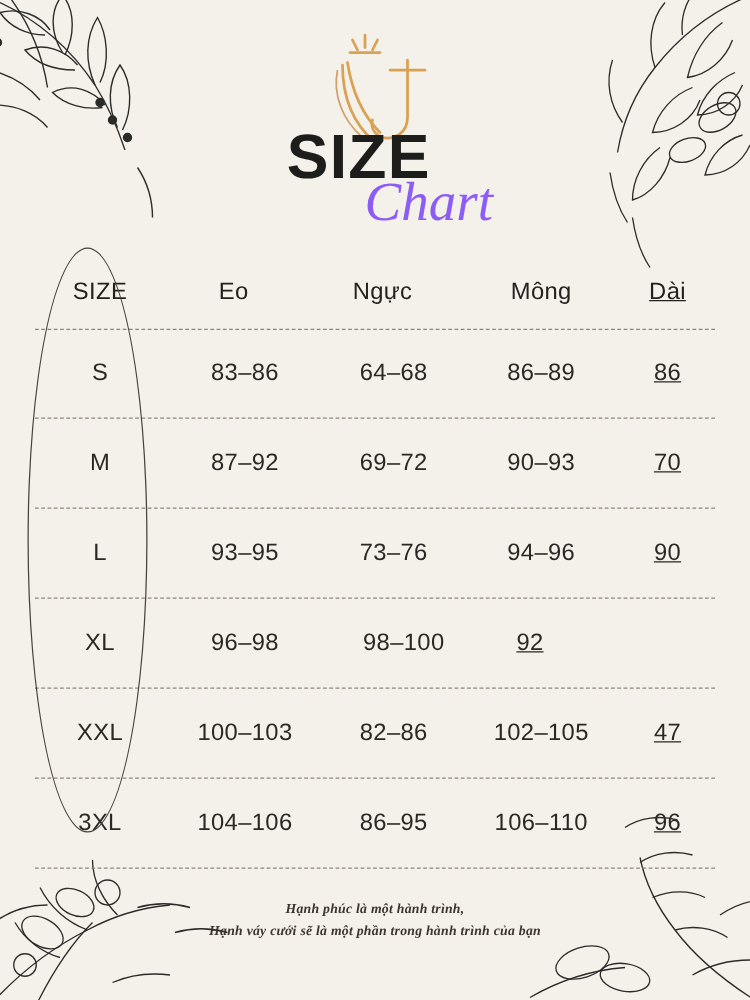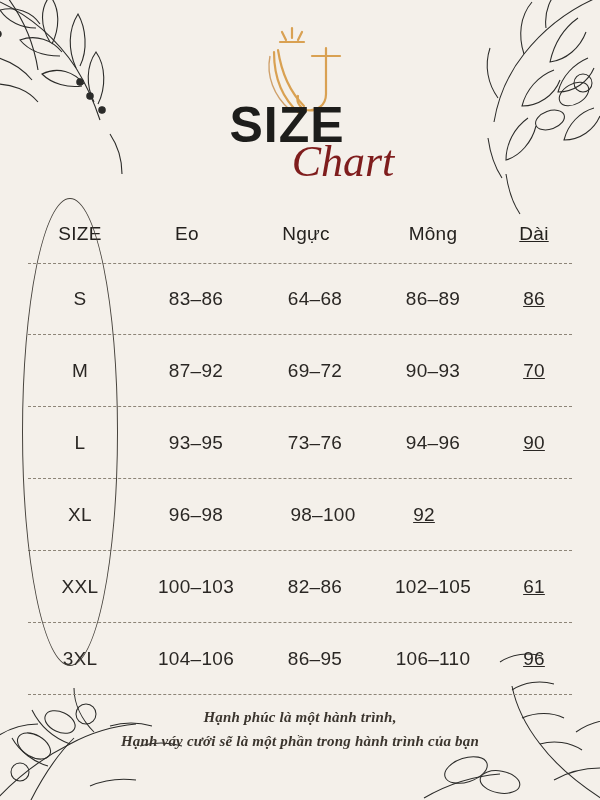--- a/index.html
+++ b/index.html
@@ -55,21 +55,21 @@
     letter-spacing: 1px;
     color: #1d1d1b;
     line-height: 1;
     display: inline-block;
     margin-left: -26px;
   }
   .title-sub {
     font-family: "Liberation Serif", serif;
     font-style: italic;
     font-size: 44px;
-    color: #7f1d1d;
+    color: #8b5cf6;
     line-height: 1;
     margin-top: -10px;
     display: block;
     margin-left: 86px;
   }
 
   
   .table {
     position: absolute;
     top: 205px;
@@ -129,21 +129,21 @@
   
   .footer {
     position: absolute;
     bottom: 46px;
     left: 0;
     right: 0;
     text-align: center;
     font-family: "Liberation Serif", serif;
     font-style: italic;
     font-weight: bold;
-    font-size: 15px;
+    font-size: 11px;
     color: #3b352e;
     line-height: 1.65;
     letter-spacing: 0.2px;
   }
   .footer div { white-space: nowrap; }
 </style>
 </head>
 <body>
 
 <div class="page">
@@ -278,21 +278,21 @@
       <div class="cell c-3">98–100</div>
       <div class="cell c-4">92</div>
     </div>
     <div class="row-sep"></div>
 
     <div class="row">
       <div class="cell c-size">XXL</div>
       <div class="cell c-1">100–103</div>
       <div class="cell c-2">82–86</div>
       <div class="cell c-3">102–105</div>
-      <div class="cell c-4">61</div>
+      <div class="cell c-4">47</div>
     </div>
     <div class="row-sep"></div>
 
     <div class="row">
       <div class="cell c-size">3XL</div>
       <div class="cell c-1">104–106</div>
       <div class="cell c-2">86–95</div>
       <div class="cell c-3">106–110</div>
       <div class="cell c-4">96</div>
     </div>

